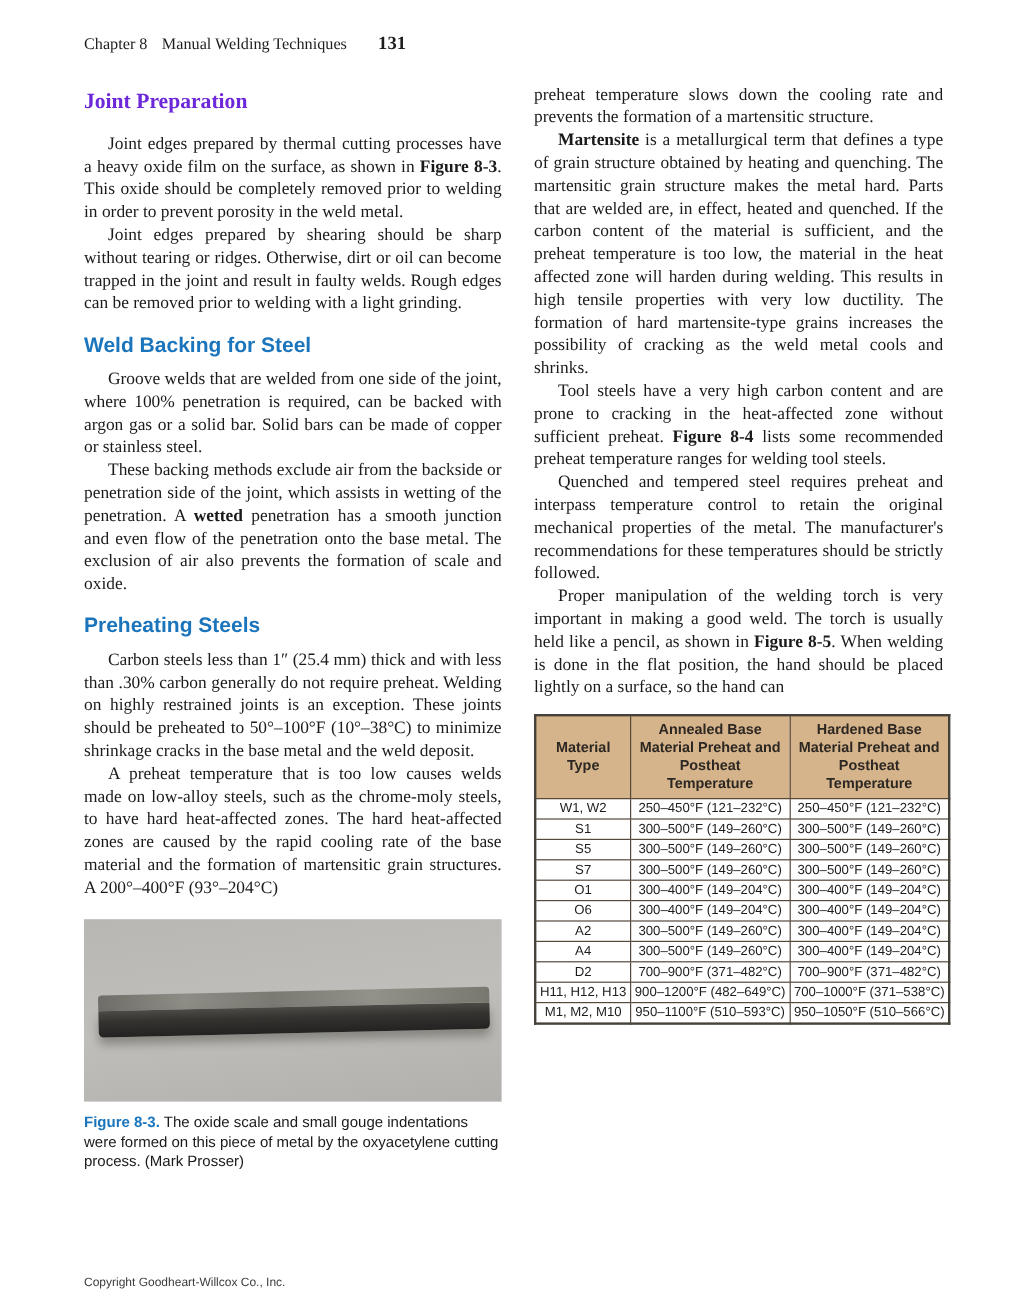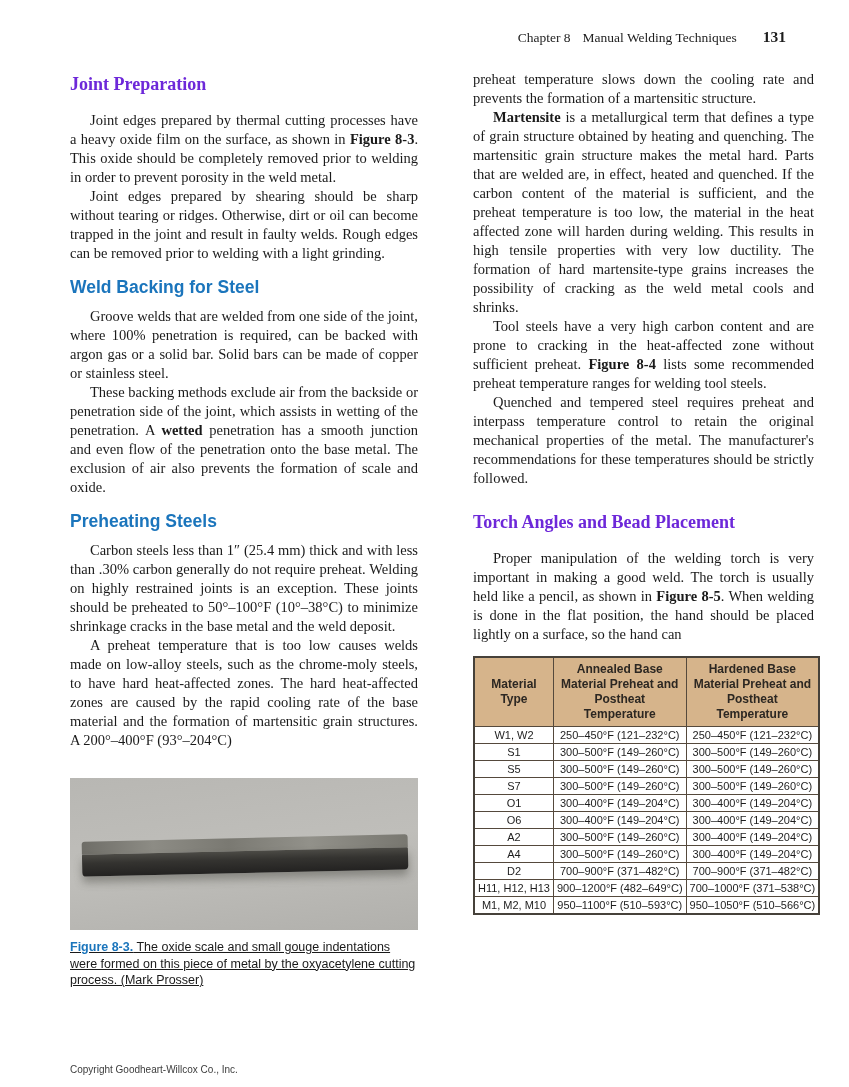--- a/index.html
+++ b/index.html
@@ -8,33 +8,33 @@
     width: 849px;
     height: 1087px;
     background: #ffffff;
     box-sizing: border-box;
     padding: 28px 63px 0 70px;
     overflow: hidden;
     font-family: "Liberation Serif", "DejaVu Serif", serif;
     color: #1a1a1a;
   }
   .running-header {
-    text-align: right;
+    text-align: left;
     font-size: 13.5px;
     color: #1d1d1d;
     margin-bottom: 24px;
     white-space: nowrap;
   }
   .running-header .chapter { margin-right: 12px; }
   .running-header .book-title { margin-right: 26px; }
   .running-header .pagenum { font-weight: bold; font-size: 15.5px; }
 
   .columns { display: flex; gap: 27px; }
   .col-left { width: 348px; flex: 0 0 348px; }
-  .col-right { width: 341px; flex: 1; margin-left: 28px; }
+  .col-right { width: 341px; flex: 1; }
 
   h1.main-heading {
     font-family: Liberation Serif, serif;
     font-size: 18px;
     line-height: 29px;
     font-weight: bold;
     color: #6d28d9;
     margin: 0 0 12px 0;
   }
   h1.main-heading.torch { margin-top: 20px; margin-bottom: 12px; }
@@ -47,21 +47,21 @@
   }
   p.body {
     font-size: 14.5px;
     line-height: 19px;
     text-align: justify;
     margin: 0;
   }
   p.body.indent { text-indent: 20px; }
   .term { font-weight: bold; }
 
-  .figure { margin-top: 28px; text-decoration: underline; }
+  .figure { margin-top: 16px; }
   .photo {
     position: relative;
     width: 100%;
     height: 152px;
     background: linear-gradient(172deg, #b8b7b3 0%, #bfbeba 50%, #b1b0ac 100%);
     overflow: hidden;
   }
   .metal-strip {
     position: absolute;
     left: 12px;
@@ -175,21 +175,20 @@
     <div class="col-right">
 
       <p class="body">preheat temperature slows down the cooling rate and prevents the formation of a martensitic structure.</p>
 
       <p class="body indent"><span class="term">Martensite</span><span> is a metallurgical term that defines a type of grain structure obtained by heating and quenching. The martensitic grain structure makes the metal hard. Parts that are welded are, in effect, heated and quenched. If the carbon content of the material is sufficient, and the preheat temperature is too low, the material in the heat affected zone will harden during welding. This results in high tensile properties with very low ductility. The formation of hard martensite-type grains increases the possibility of cracking as the weld metal cools and shrinks.</span></p>
 
       <p class="body indent"><span>Tool steels have a very high carbon content and are prone to cracking in the heat-affected zone without sufficient preheat. </span><b>Figure 8-4</b><span> lists some recommended preheat temperature ranges for welding tool steels.</span></p>
 
       <p class="body indent">Quenched and tempered steel requires preheat and interpass temperature control to retain the original mechanical properties of the metal. The manufacturer's recommendations for these temperatures should be strictly followed.</p>
 
-      <h1 class="main-heading torch">Torch Angles and Bead Placement</h1>
 
       <p class="body indent"><span>Proper manipulation of the welding torch is very important in making a good weld. The torch is usually held like a pencil, as shown in </span><b>Figure 8-5</b><span>. When welding is done in the flat position, the hand should be placed lightly on a surface, so the hand can</span></p>
 
       <table class="preheat-table">
         <colgroup>
           <col class="col-mat">
           <col class="col-temp">
           <col class="col-temp">
         </colgroup>
         <thead>

